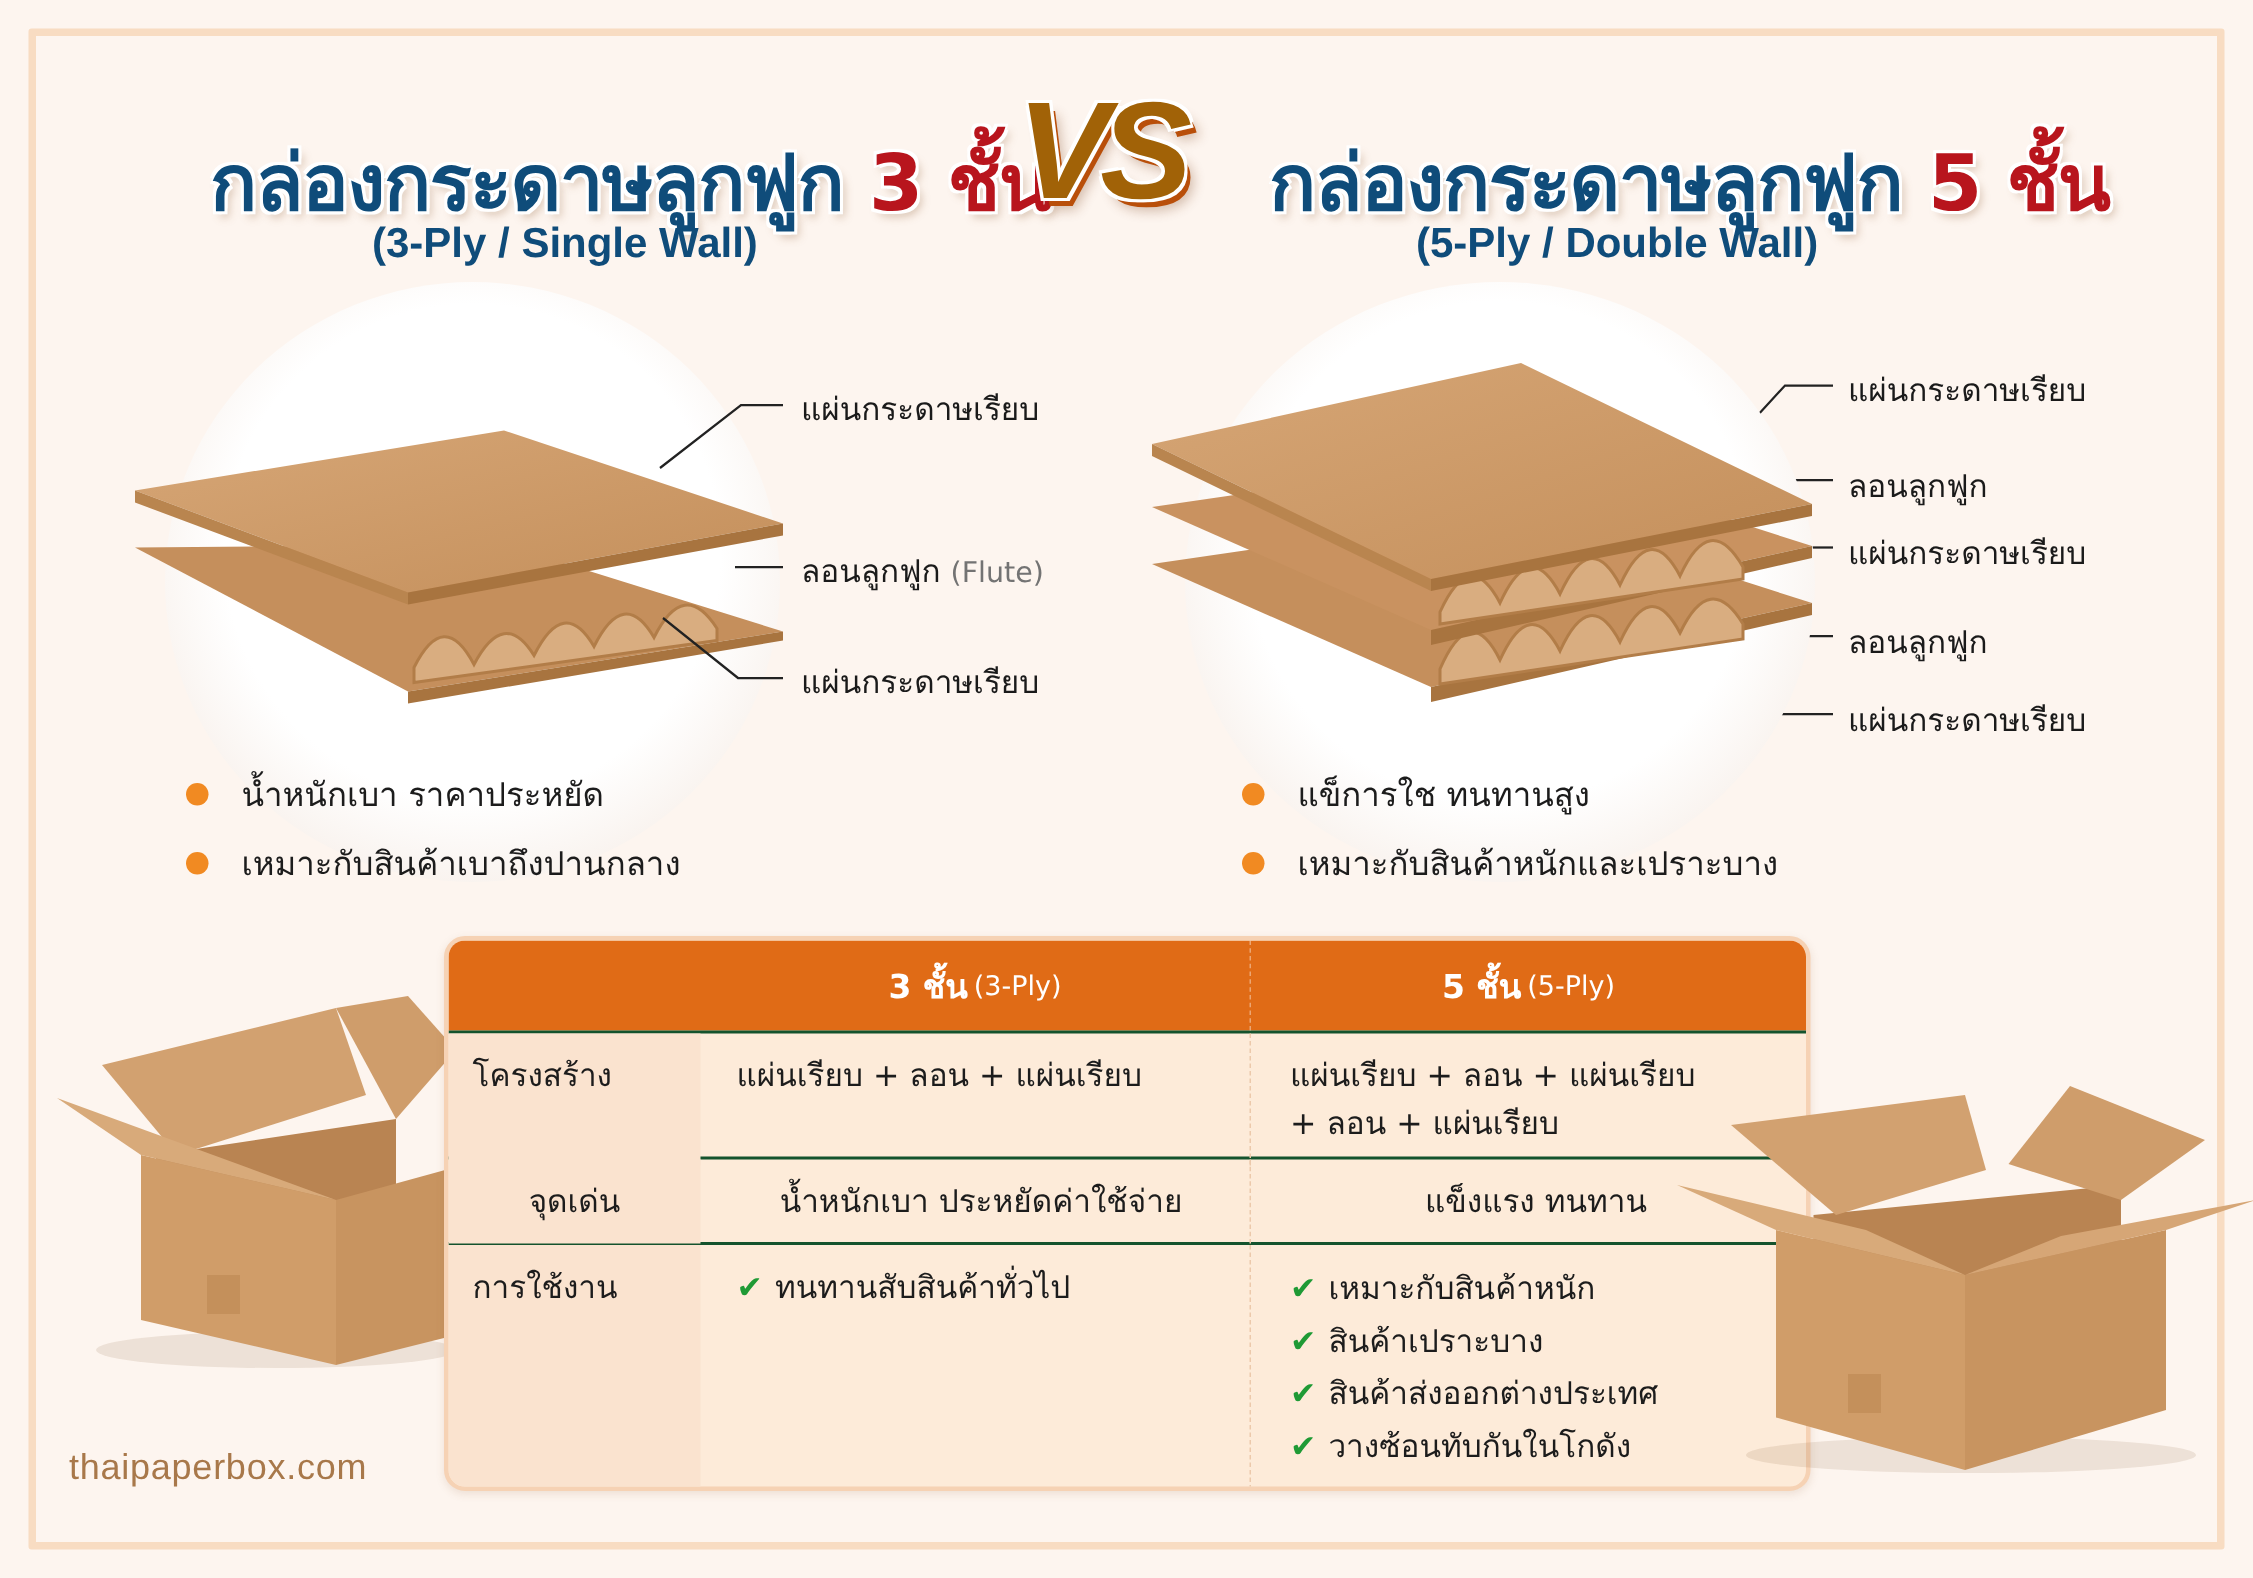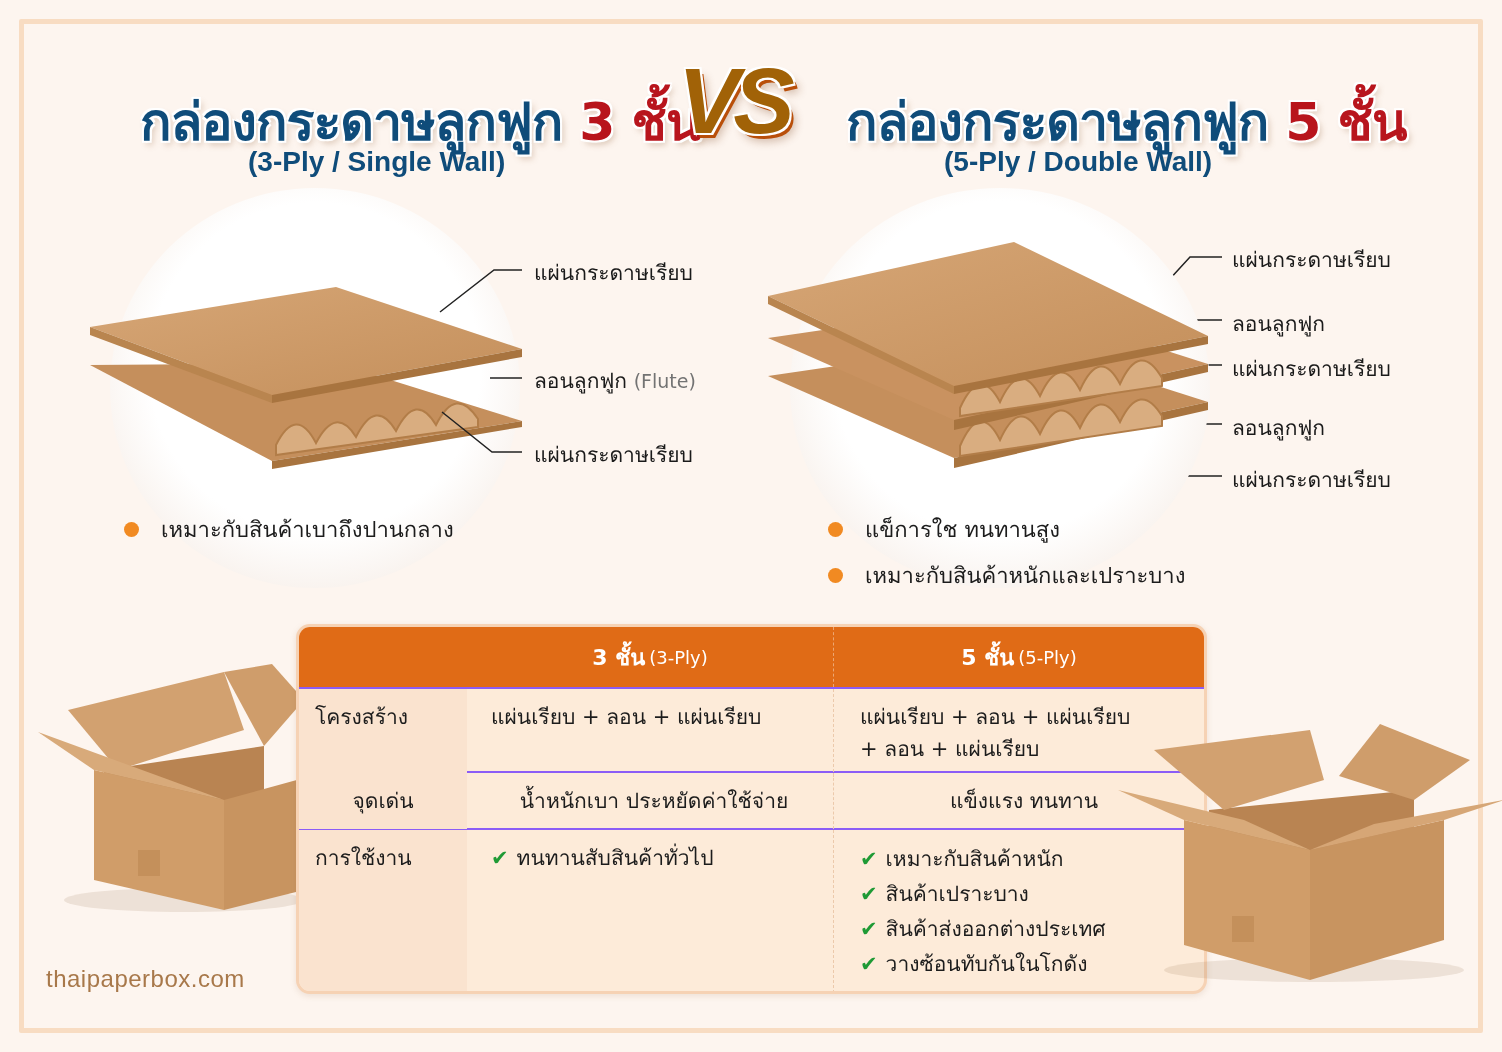--- a/index.html
+++ b/index.html
@@ -49,21 +49,21 @@
     border: 3px solid #f6d2b4;
     box-shadow: 0 2px 6px rgba(150,100,60,0.15);
   }
   .thead {
     height: 60px; background: #e06b16; display: grid;
     grid-template-columns: 168px 366px 1fr; color: #fff;
   }
   .thead > div { display: flex; align-items: center; justify-content: center; font-weight: bold; font-size: 22px; }
   .thead > div:nth-child(3) { border-left: 1px dashed rgba(255,255,255,0.4); }
   .thead small { font-weight: normal; font-size: 18px; margin-left: 4px; }
-  .trow { display: grid; grid-template-columns: 168px 366px 1fr; border-top: 2px solid #8b5cf6; }
+  .trow { display: grid; grid-template-columns: 168px 366px 1fr; border-top: 2px solid #14532d; }
   .trow > div { padding: 12px 16px; font-size: 21px; line-height: 32px; }
   .trow > div:first-child { background: #fae3cf; padding-left: 16px; }
   .trow > div:nth-child(2) { padding-left: 24px; }
   .trow > div:nth-child(3) { border-left: 1px dashed #ecc9ab; padding-left: 26px; }
   .check { color: #1f9a35; font-weight: bold; margin-right: 8px; }
   .box { position: absolute; }
   .footer {
     position: absolute; left: 46px; top: 965px; font-size: 24px; color: #a8784a;
     font-family: "Liberation Sans", sans-serif; letter-spacing: 0.5px;
   }
@@ -117,20 +117,24 @@
 <div class="callout" style="left:534px; top:256px;">แผ่นกระดาษเรียบ</div>
 <div class="callout" style="left:534px; top:364px;">
   <span>ลอนลูกฟูก</span>
   <span class="flute">(Flute)</span>
 </div>
 <div class="callout" style="left:534px; top:438px;">แผ่นกระดาษเรียบ</div>
 
 <ul class="bullet-list" style="left:124px; top:506px;">
   <li>
       <span class="dot"></span>
+      <span>น้ำหนักเบา ราคาประหยัด</span>
+    </li>
+  <li>
+      <span class="dot"></span>
       <span>เหมาะกับสินค้าเบาถึงปานกลาง</span>
     </li>
 </ul>
 
 <div class="halo" style="left:790px; top:188px; width:420px; height:400px;"></div>
 <div class="sheet-wrap" style="left:764px; top:240px;">
   <svg width="450" height="260" viewBox="0 0 450 260">
     <polygon points="4,136 250,100 444,162 190,218" fill="#c58f5c"></polygon>
     <path d="M190,218 L444,162 L444,170 L190,228 Z" fill="#a8743f"></path>
     <path d="M196,206 Q216,160 236,200 Q256,156 276,194 Q296,150 316,188 Q336,144 356,182 Q376,140 398,176 L398,186 L196,216 Z" fill="#d9ad80" stroke="#b27d48" stroke-width="2"></path>

